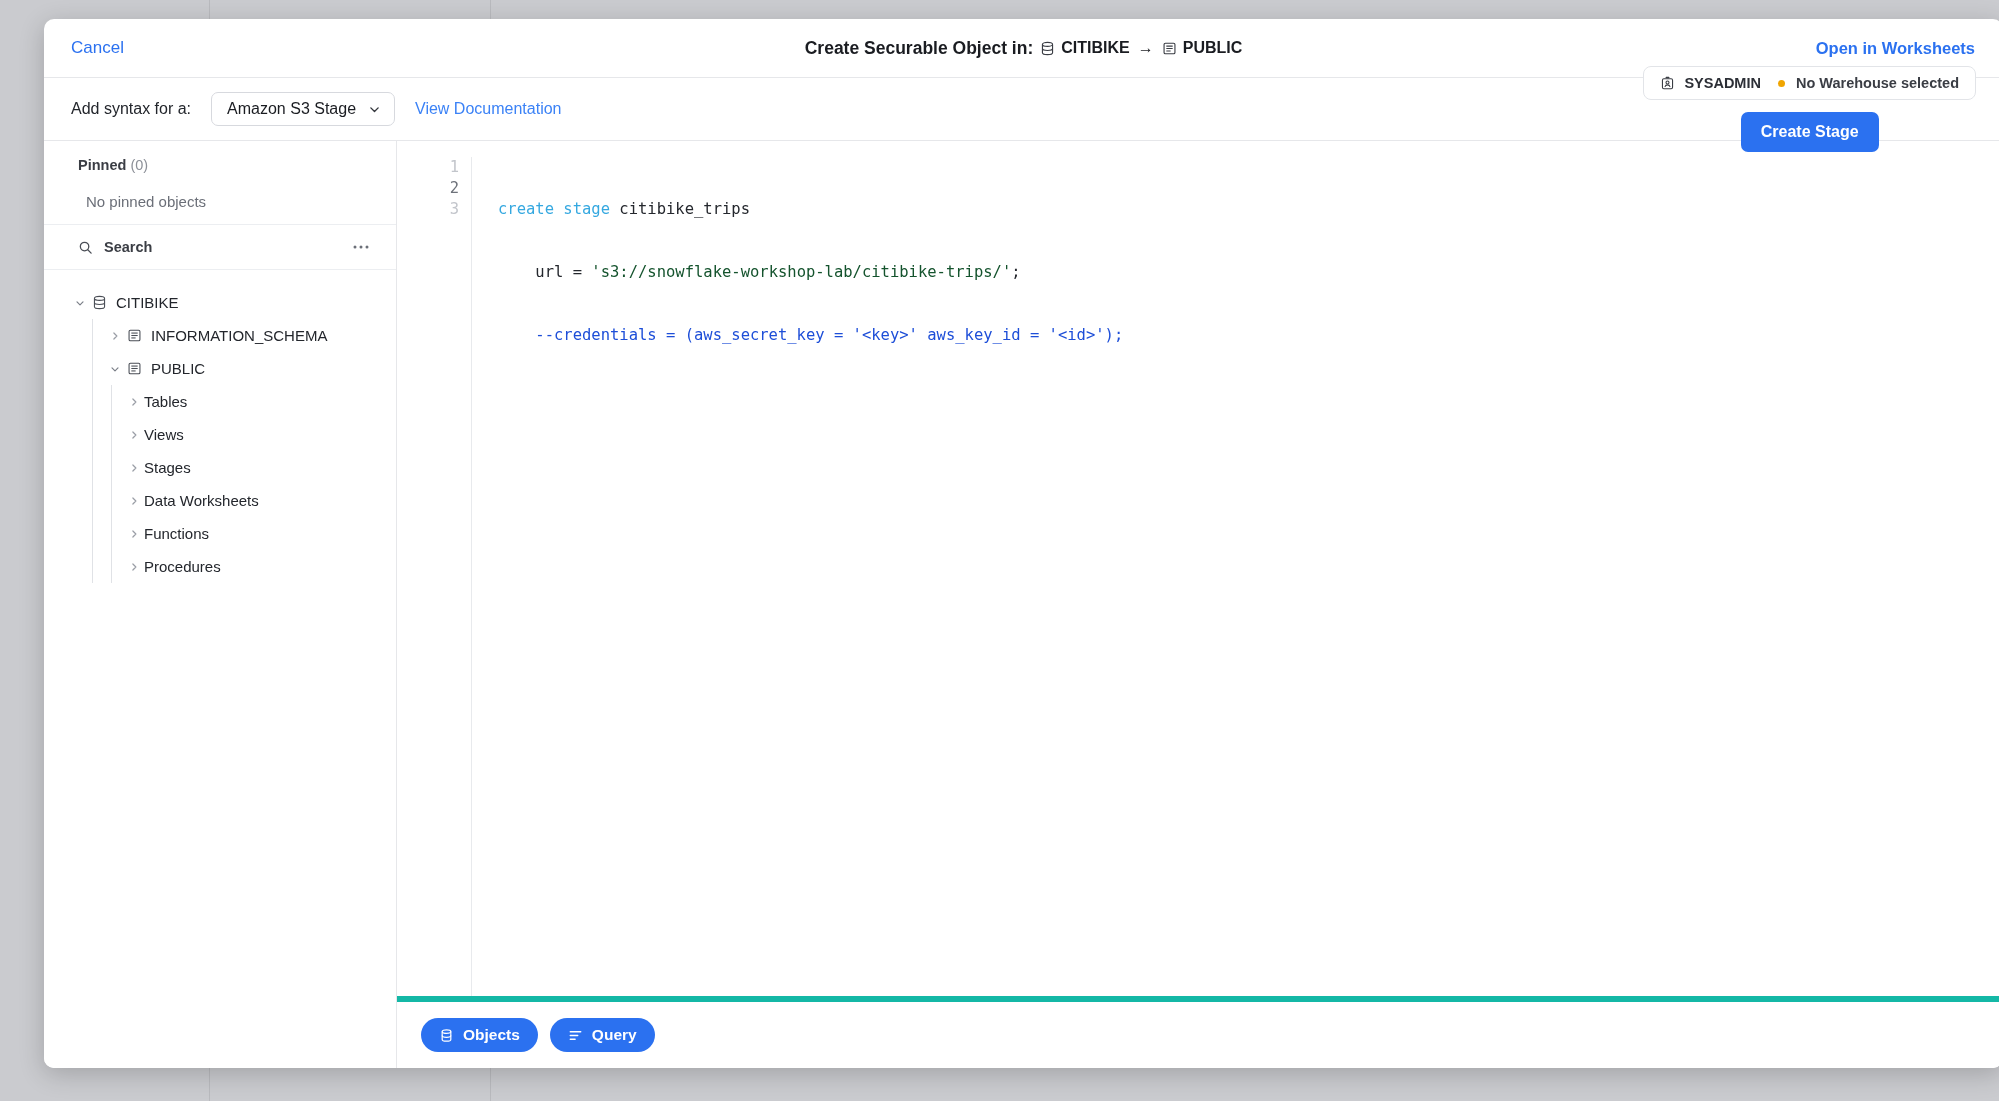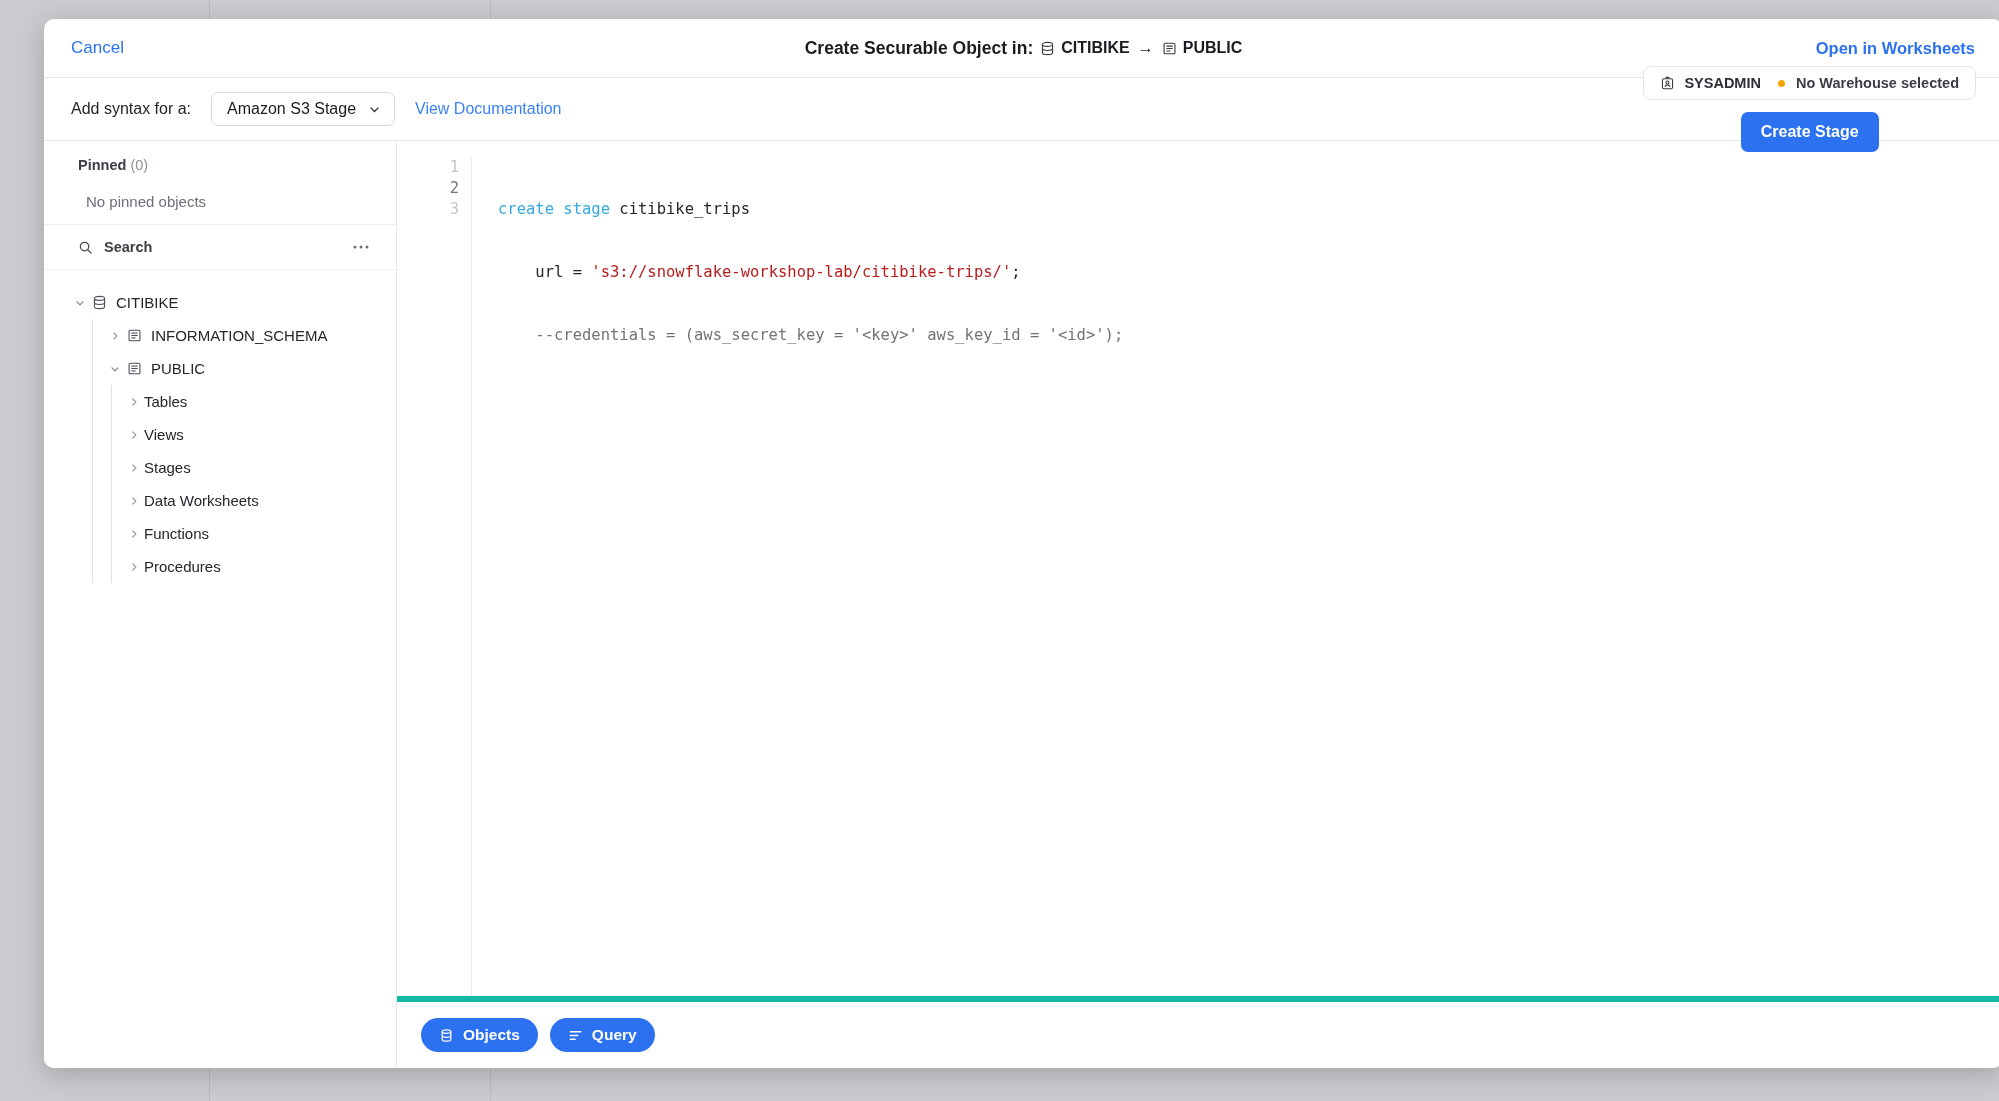--- a/index.html
+++ b/index.html
@@ -303,22 +303,22 @@
   .gutter .ln-active { color: #6e727a; }
   .code-lines {
     padding-left: 26px;
     white-space: pre;
     color: #24272d;
     flex: 1;
     overflow: hidden;
   }
   .tok-kw { color: #35a8e0; }
   .tok-plain { color: #24272d; text-align: right; }
-  .tok-str { color: #b91c1c; }
-  .tok-comment { color: #737373; }
+  .tok-str { color: #14532d; }
+  .tok-comment { color: #1d4ed8; }
 
   
   .bottom-bar {
     height: 66px;
     min-height: 66px;
     border-top: 6px solid #14b8a6;
     display: flex;
     align-items: center;
     padding-left: 24px;
     gap: 12px;

